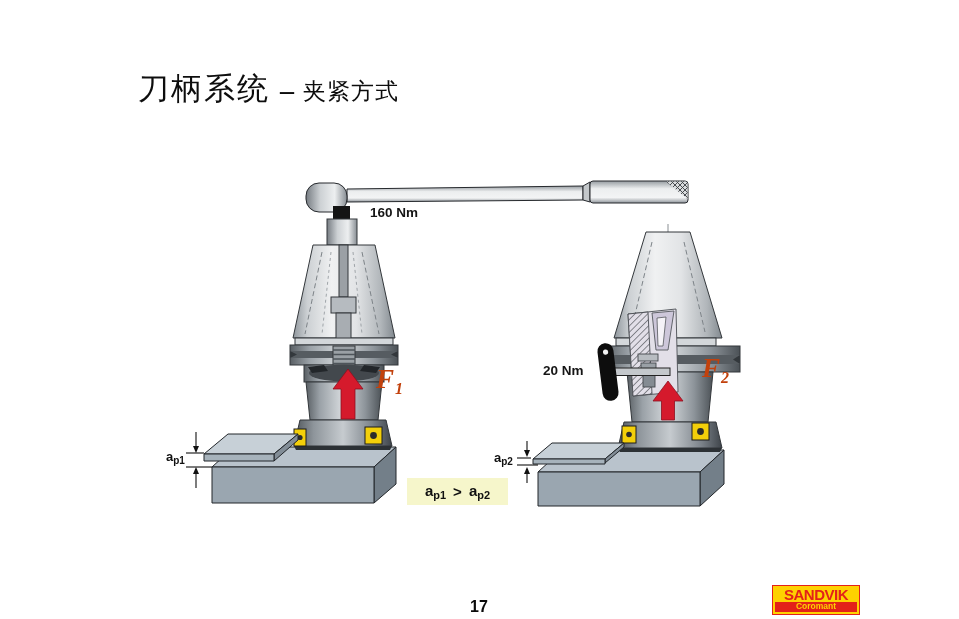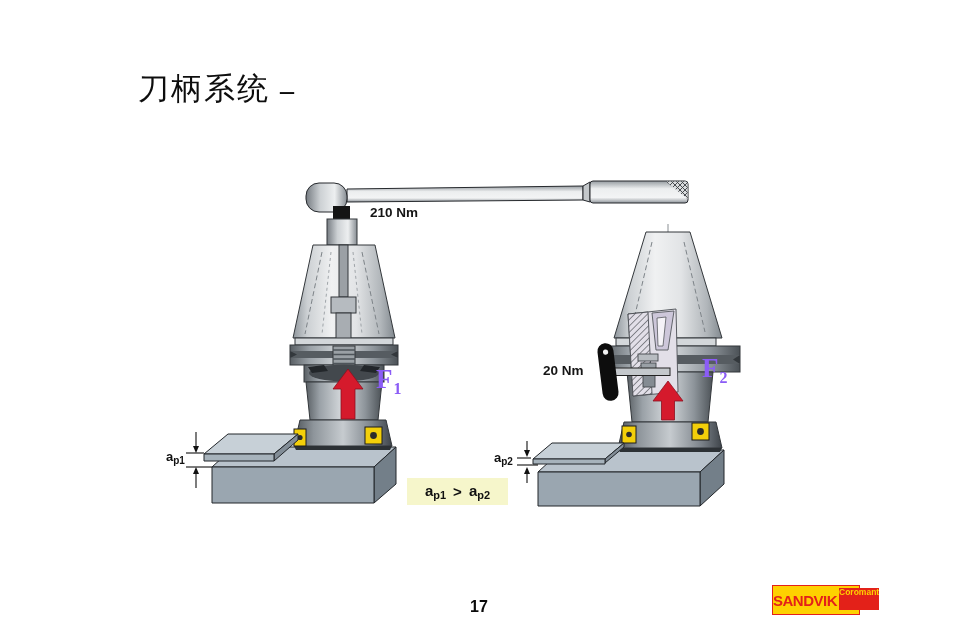--- a/index.html
+++ b/index.html
@@ -6,33 +6,33 @@
   #slide{position:relative;width:959px;height:619px;background:#ffffff;overflow:hidden;
          font-family:"Liberation Sans","DejaVu Sans",sans-serif;}
   #art{position:absolute;left:0;top:0;}
   .ov{position:absolute;white-space:nowrap;}
   .title{left:104px;top:68px;display:flex;align-items:baseline;color:#0d0d0d;
          font-family:"Liberation Serif","DejaVu Serif",serif;margin-left:34px;}
   .title .main{font-size:31px;letter-spacing:2px;}
   .title .sep{font-size:28px;font-weight:700;margin:0 9px 0 10px;}
   .title .sub{font-size:23px;letter-spacing:1px;}
   .torque{font-size:13.5px;font-weight:700;color:#151515;}
-  .force{font-family:"Liberation Serif","DejaVu Serif",serif;font-weight:700;
-         font-size:27px;color:#8b5cf6;line-height:1;}
+  .force{font-family:"Liberation Serif","DejaVu Serif",serif;font-style:italic;font-weight:700;
+         font-size:27px;color:#c2410c;line-height:1;}
   .force .fsub{font-size:16px;vertical-align:-6px;margin-left:1px;}
   .depth{font-size:13px;font-weight:700;color:#111;}
   .depth .dsub{font-size:10px;vertical-align:-3px;}
   .note{left:407px;top:478px;width:101px;height:27px;background:#f6f6cb;
         display:flex;align-items:center;justify-content:center;
         font-size:15px;font-weight:700;color:#111;}
   .note .dsub{font-size:11px;vertical-align:-3px;}
   .note .op{margin:0 7px;}
   .page{left:469px;top:598px;width:20px;text-align:center;font-size:16px;font-weight:700;color:#0a0a0a;}
   .logo{left:772px;top:585px;width:88px;height:30px;background:#fed100;border:1.5px solid #e32119;
-        box-sizing:border-box;display:flex;flex-direction:row;align-items:center;}
+        box-sizing:border-box;display:flex;flex-direction:column;}
   .logo .brand{height:16px;line-height:17px;text-align:center;color:#e32119;
                font-size:15px;font-weight:700;letter-spacing:-0.5px;}
   .logo .division{margin:0 2px 2px 2px;height:22px;line-height:9.5px;background:#e32119;
                   text-align:center;color:#fed100;font-size:8.5px;font-weight:700;}
 </style>
 </head>
 <body>
 
 <div id="slide">
 
@@ -208,23 +208,24 @@
     <line x1="527" y1="441" x2="527" y2="455"></line>
     <polygon points="524,450 530,450 527,457" fill="#111" stroke="none"></polygon>
     <line x1="527" y1="483" x2="527" y2="469"></line>
     <polygon points="524,474 530,474 527,467" fill="#111" stroke="none"></polygon>
   </g>
 </svg>
 
   <div class="ov title">
     <span class="main">刀柄系统</span>
     <span class="sep">–</span>
-  </div>
-
-  <div class="ov torque" style="left:370px;top:205px;">210 Nm</div>
+    <span class="sub">夹紧方式</span>
+  </div>
+
+  <div class="ov torque" style="left:370px;top:205px;">160 Nm</div>
   <div class="ov torque" style="left:543px;top:363px;text-align:right;">20 Nm</div>
 
   <div class="ov force" style="left:376px;top:366px;">
     <span>F</span><span class="fsub">1</span>
   </div>
   <div class="ov force" style="left:702px;top:355px;">
     <span>F</span><span class="fsub">2</span>
   </div>
 
   <div class="ov depth" style="left:166px;top:449px;">

